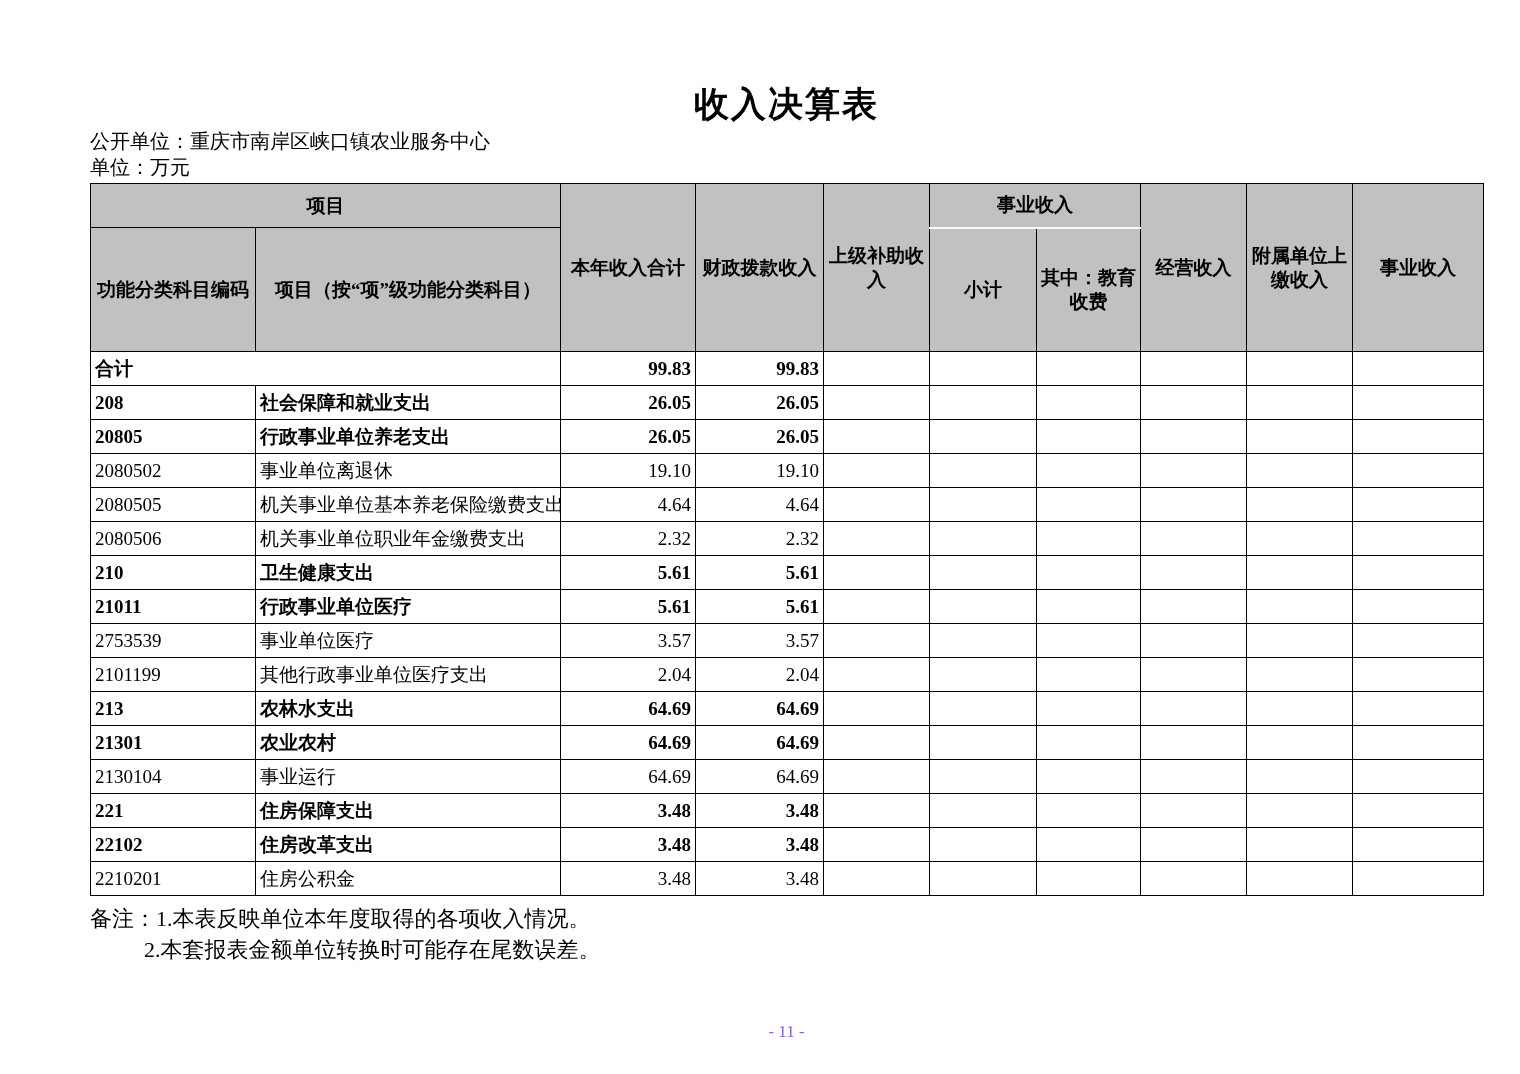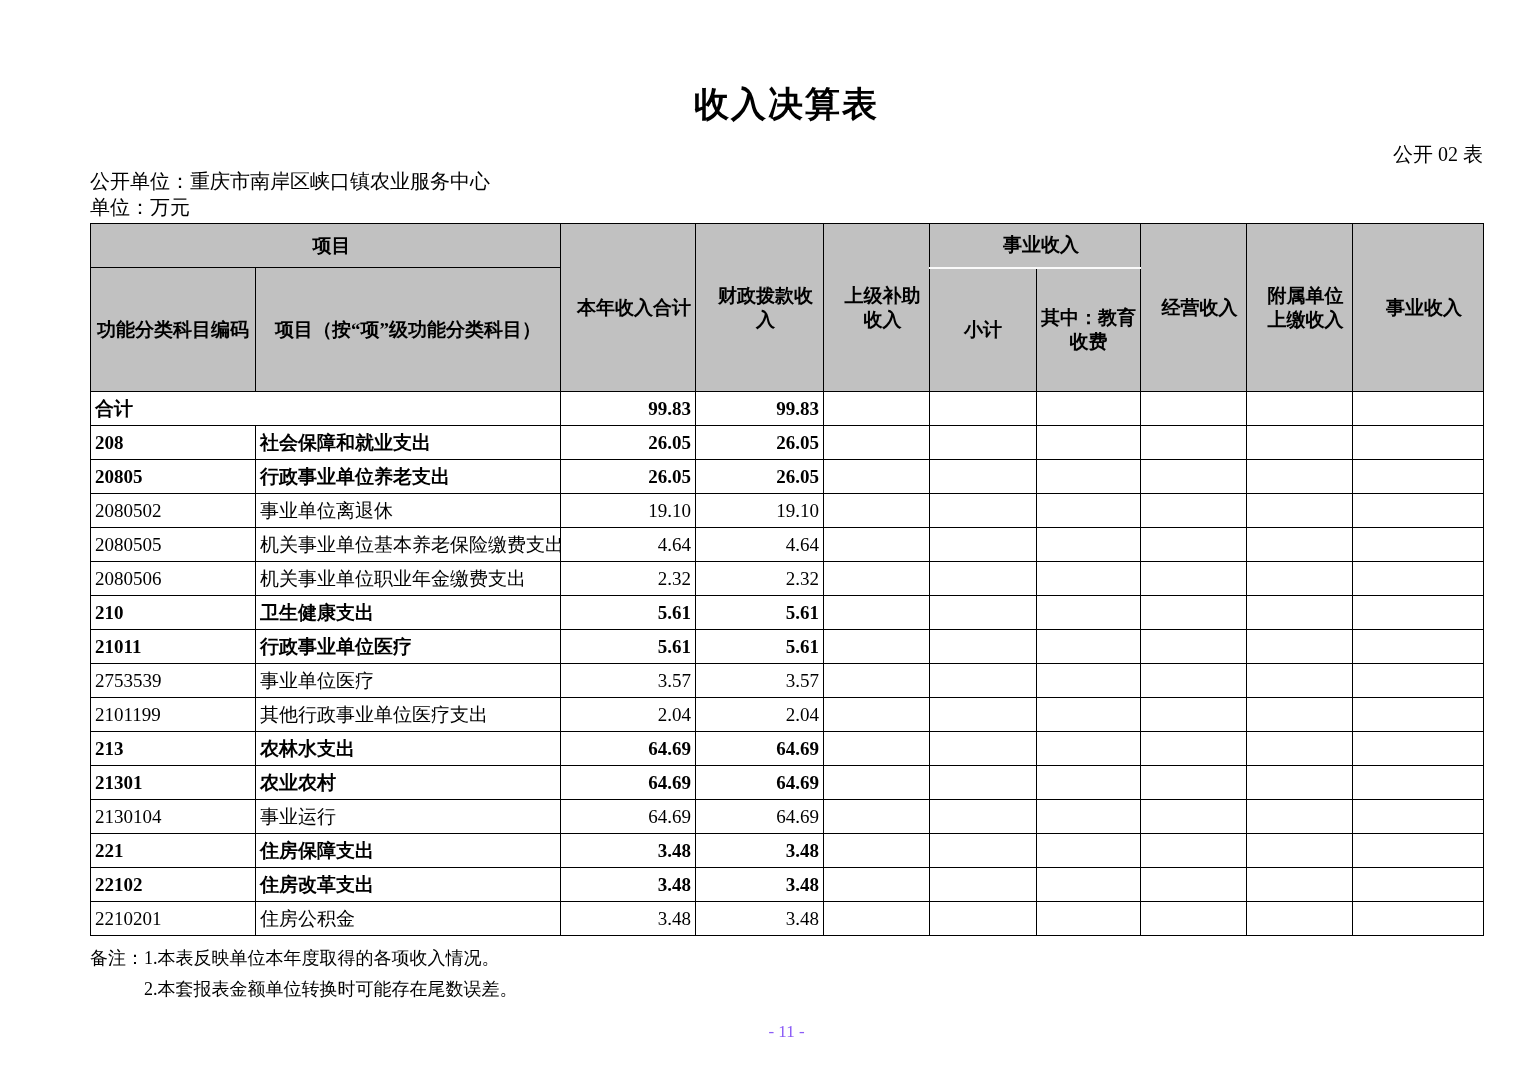--- a/index.html
+++ b/index.html
@@ -45,21 +45,21 @@
     overflow: hidden;
   }
   table.grid th {
     background: #c1c1c1;
     font-weight: bold;
     text-align: center;
     vertical-align: middle;
     line-height: 24px;
   }
   th.group-light { background: #d2d2d2; }
-  tr.hrow1 th { height: 44px; padding-left: 16px; }
+  tr.hrow1 th { height: 44px; }
   tr.hrow2 th { height: 124px; }
   th.biz-group { border-bottom: 2px solid #fafafa; }
   tr.hrow2 th.sub { border-top: 2px solid #fafafa; }
 
   table.grid td {
     background: #fff;
     height: 34px;
     vertical-align: middle;
     white-space: nowrap;
   }
@@ -67,41 +67,40 @@
   td.name { text-align: left; }
   td.num  { text-align: right; }
   td.label-cell {
     background: #c1c1c1;
     font-weight: bold;
   }
   tr.bold-row td { font-weight: bold; }
 
   .notes {
     margin-top: 7px;
-    font-size: 18px;
+    font-size: 22px;
     line-height: 31px;
   }
   .note-2 { padding-left: 54px; }
 
   .page-number {
     position: absolute;
     left: 90px; width: 1393px;
     top: 1022px;
     text-align: center;
     font-size: 17px;
     color: #8b5cf6;
   }
 </style>
 </head>
 <body>
 
 <div class="page">
   <div class="content">
     <h1 class="title">收入决算表</h1>
-    <div class="table-code">公开 02 表</div>
     <div class="meta-row">
       <span>公开单位：重庆市南岸区峡口镇农业服务中心</span>
       <span>单位：万元</span>
     </div>
 
     <table class="grid">
       <colgroup>
         <col style="width:165px">
           <col style="width:305px">
         <col style="width:135px">

